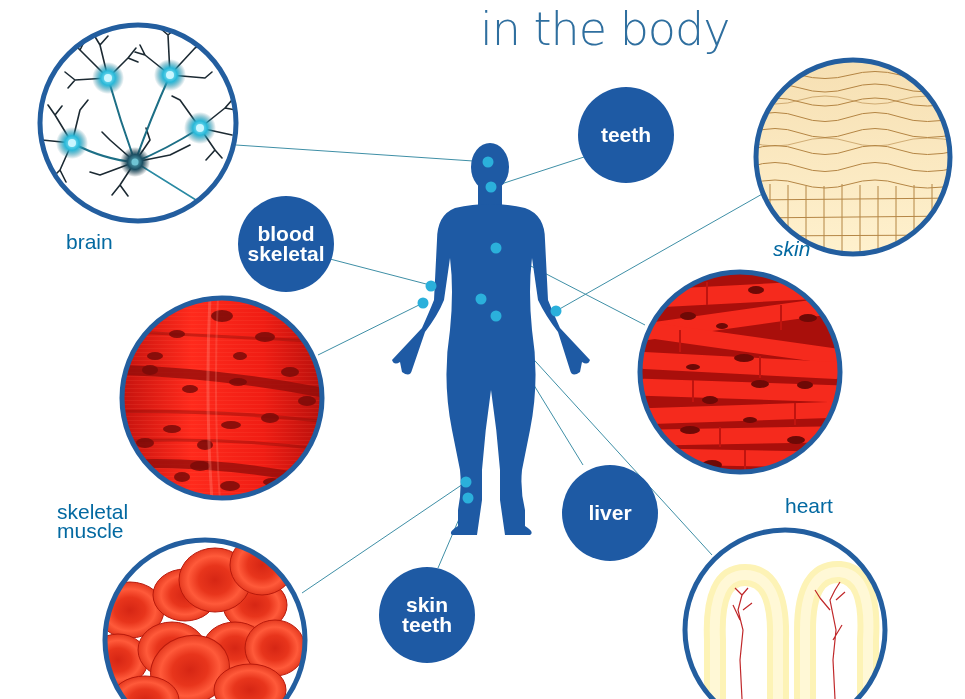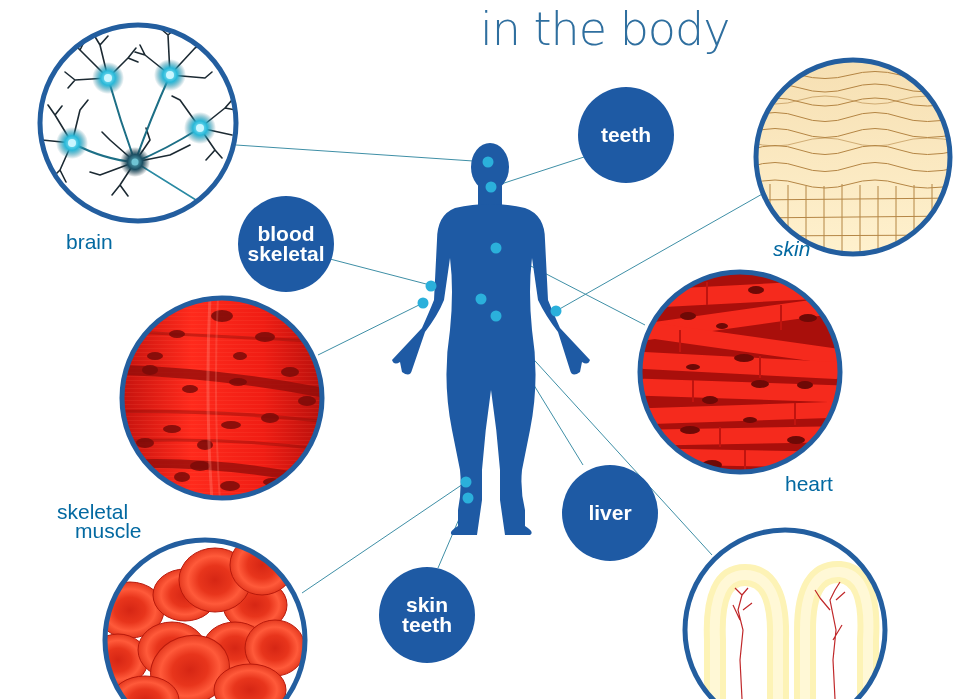--- a/index.html
+++ b/index.html
@@ -264,23 +264,23 @@
     <circle cx="556" cy="311" r="5.5"></circle>
     <circle cx="466" cy="482" r="5.5"></circle>
     <circle cx="468" cy="498" r="5.5"></circle>
   </g>
 </svg>
 
 <div class="label" style="left:66px;top:232px;">brain</div>
 <div class="label" style="left:773px;top:239px;font-style:italic;">skin</div>
 <div class="label" style="left:57px;top:502px;">
   <div>skeletal</div>
-  <div style="margin-left:18px;">muscle</div>
-</div>
-<div class="label" style="left:785px;top:474px;">heart</div>
+  <div style="margin-left:0;">muscle</div>
+</div>
+<div class="label" style="left:785px;top:496px;">heart</div>
 
 <div class="bubble" style="left:578px;top:87px;width:96px;height:96px;">
   <span>teeth</span>
 </div>
 <div class="bubble" style="left:238px;top:196px;width:96px;height:96px;">
   <div>
     <div>blood</div>
     <div>skeletal</div>
   </div>
 </div>

